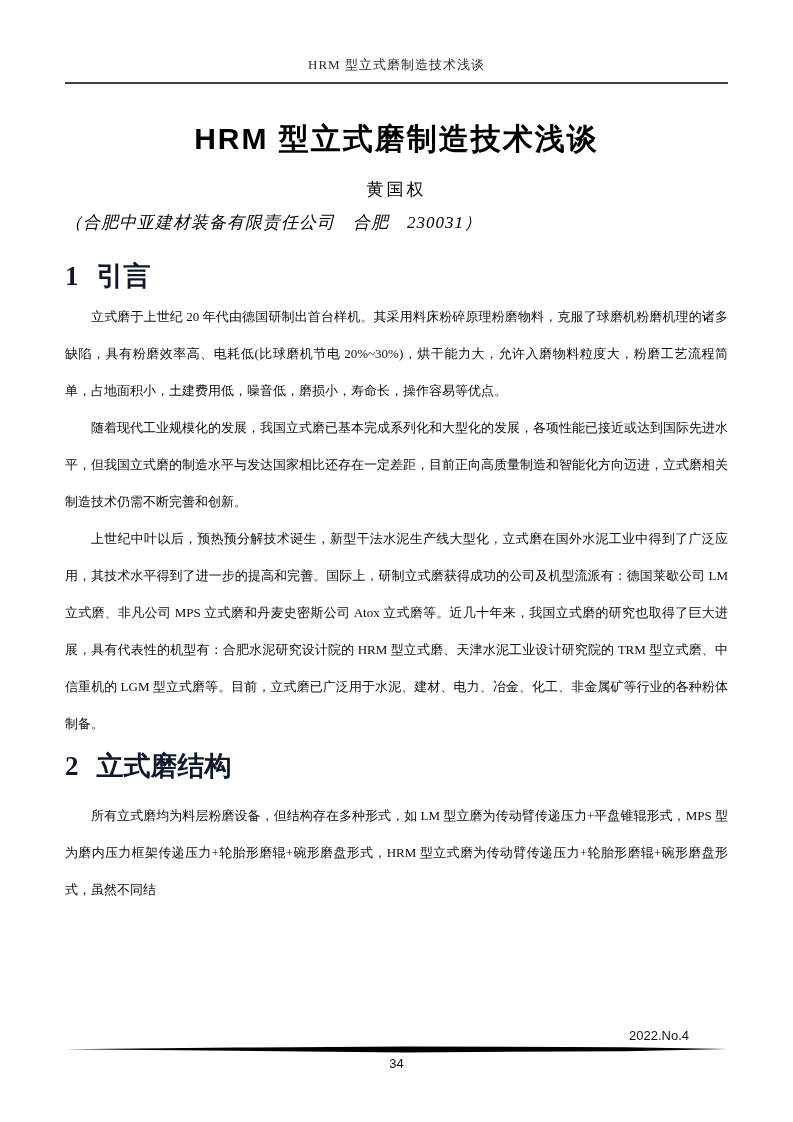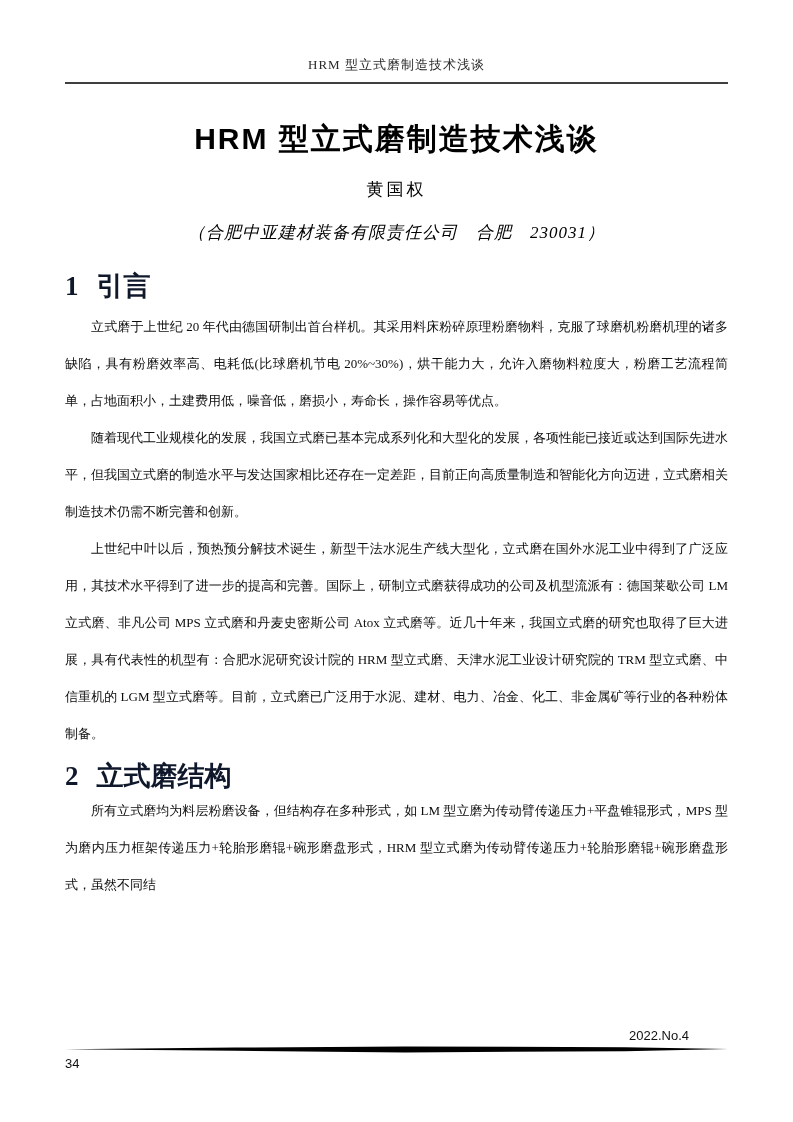--- a/index.html
+++ b/index.html
@@ -57,43 +57,43 @@
   }
   .article-author {
     margin: 18px 0 0 0;
     text-align: center;
     font-size: 17px;
     line-height: 24px;
     letter-spacing: 3px;
     color: #000000;
   }
   .article-affiliation {
-    margin: 18px 0 0 0;
-    text-align: center;
+    margin: 8px 0 0 0;
+    text-align: left;
     font-style: italic;
     font-size: 17px;
     line-height: 26px;
     letter-spacing: 1px;
     color: #000000;
   }
   .section-heading {
     margin: 24px 0 6px 0;
     font-family: Liberation Serif, serif;
     font-weight: bold;
     font-size: 27px;
     line-height: 32px;
     color: #0f172a;
   }
   .section-heading .sec-num {
     display: inline-block;
     margin-right: 18px;
   }
   .section-heading.second {
     margin-top: 8px;
-    margin-bottom: 0;
+    margin-bottom: 15px;
   }
   .body-paragraph {
     margin: 0;
     font-size: 13px;
     line-height: 37px;
     text-align: justify;
     text-indent: 2em;
     color: #0d0d0d;
   }
 
@@ -103,21 +103,21 @@
     top: 1046px;
     left: 65px;
     width: 663px;
     height: 7px;
   }
   .footer-pageno {
     position: absolute;
     top: 1056px;
     left: 65px;
     width: 663px;
-    text-align: left;
+    text-align: center;
     font-family: "Liberation Sans", "DejaVu Sans", sans-serif;
     font-size: 13px;
     color: #111111;
   }
   .footer-issue {
     position: absolute;
     top: 1028px;
     right: 100px;
     font-family: "Liberation Sans", "DejaVu Sans", sans-serif;
     font-size: 13px;

